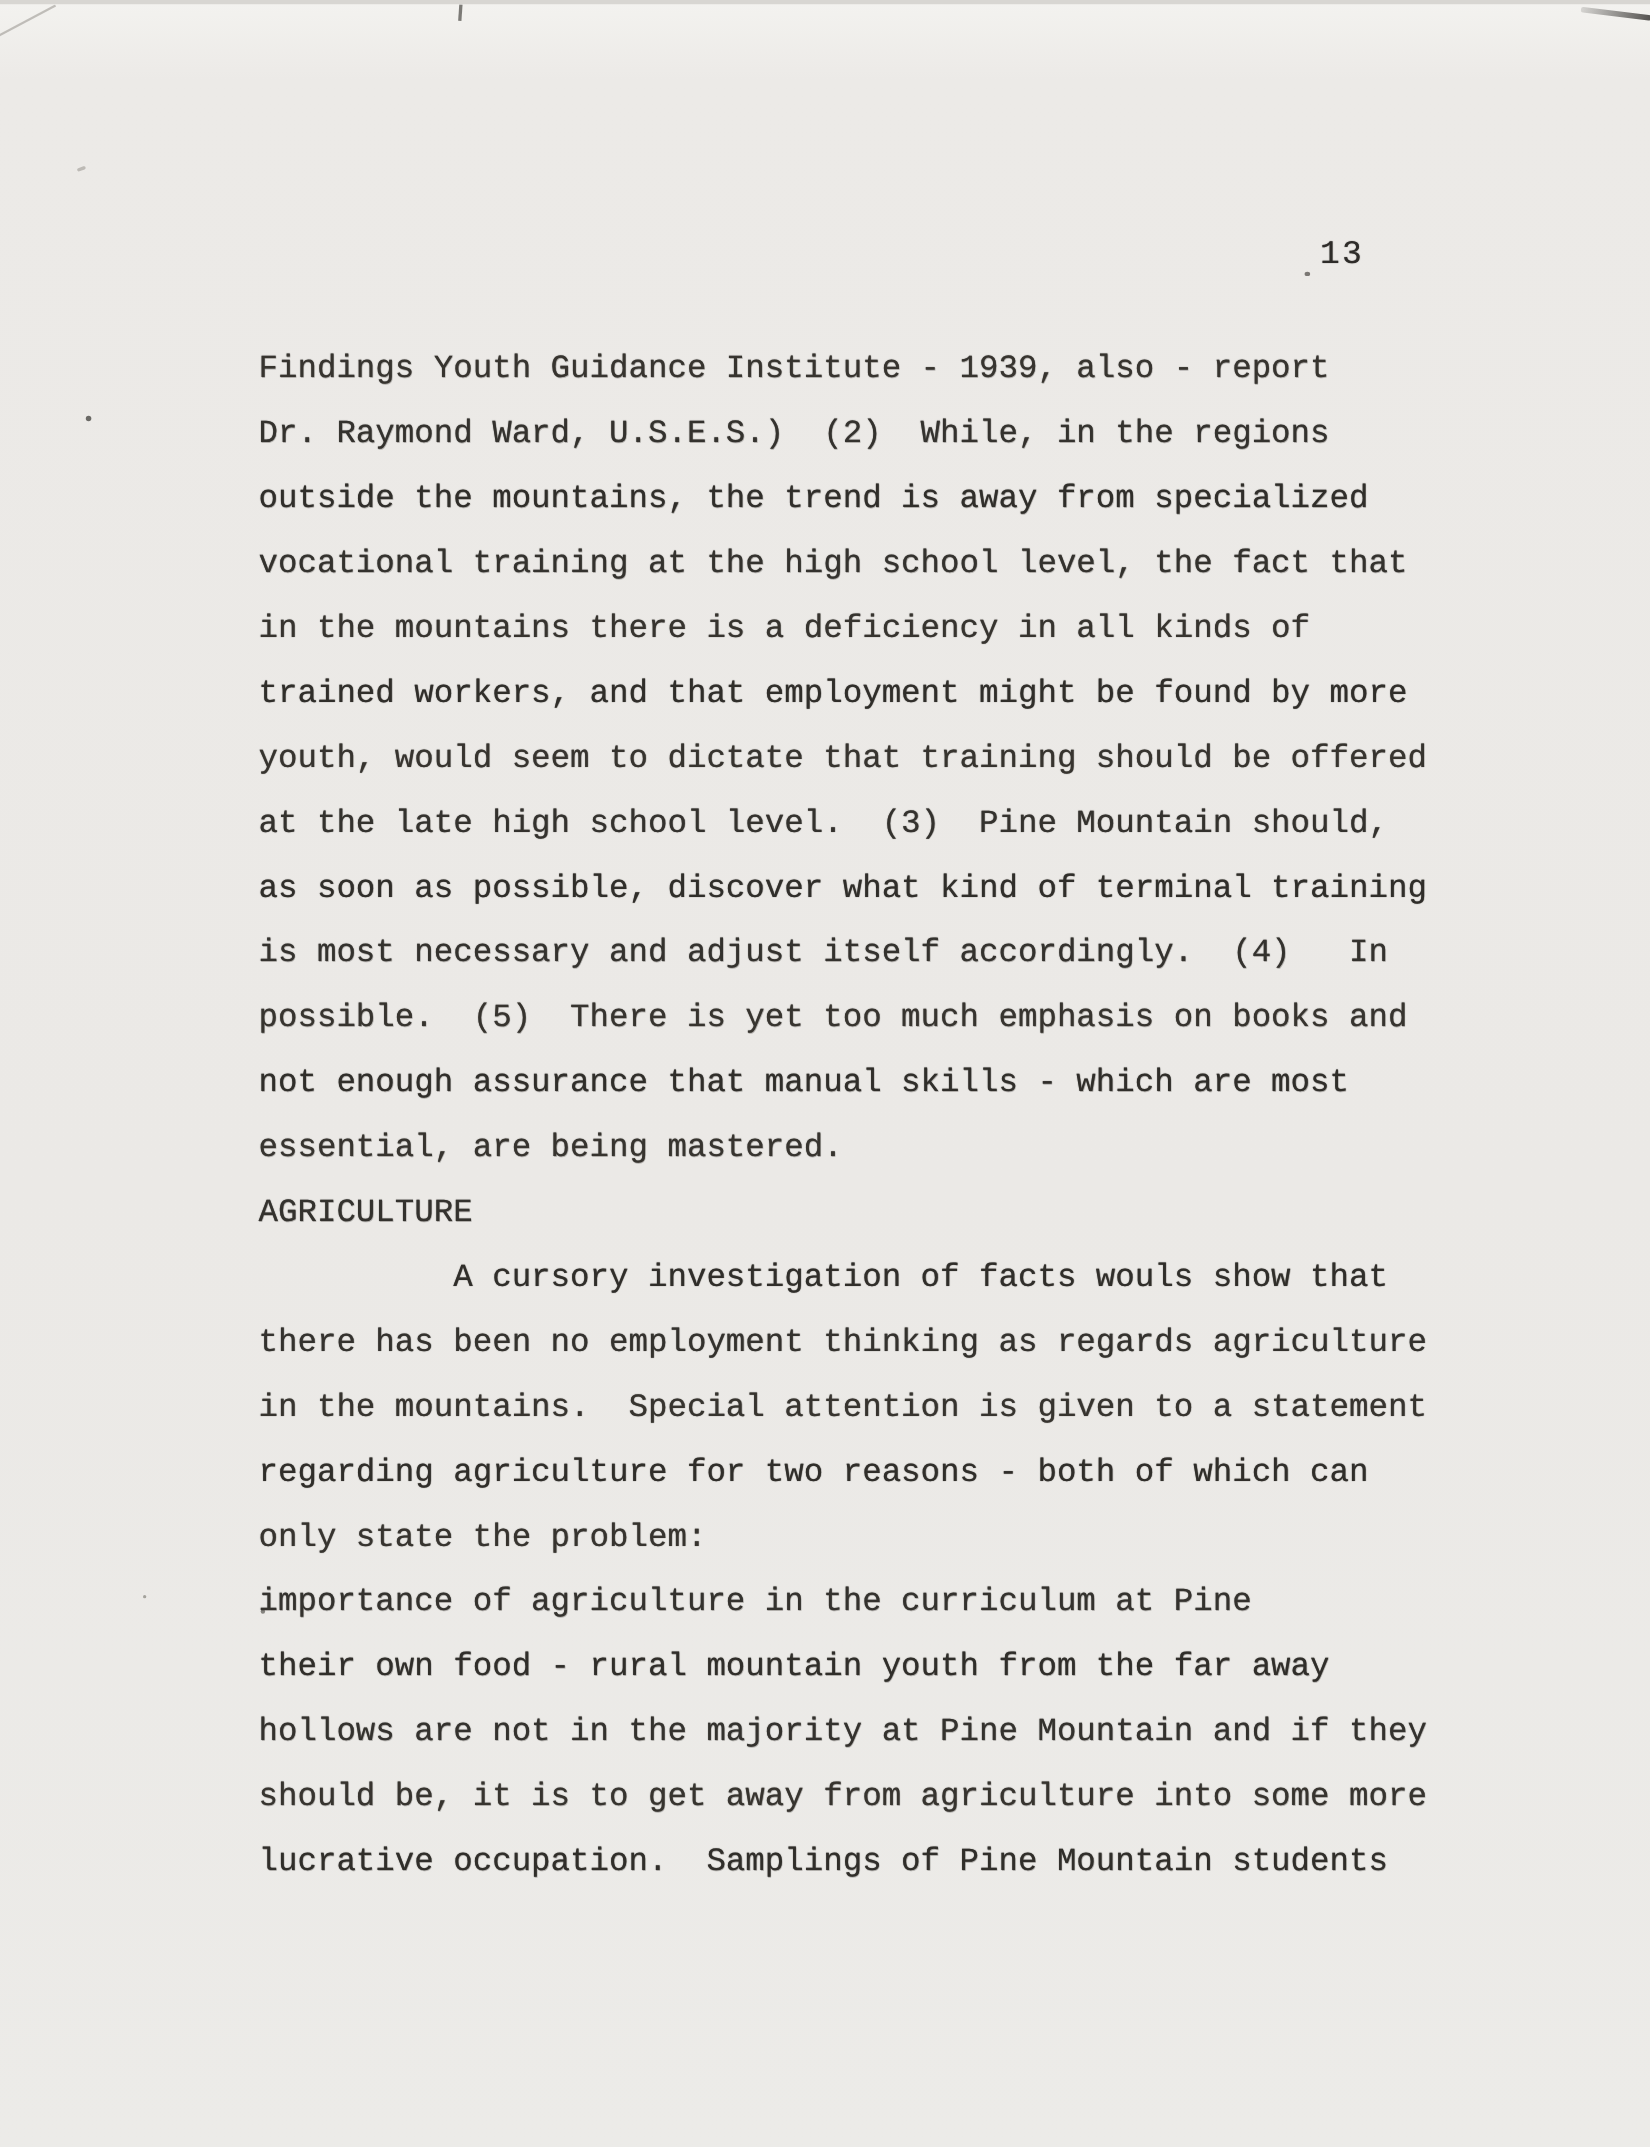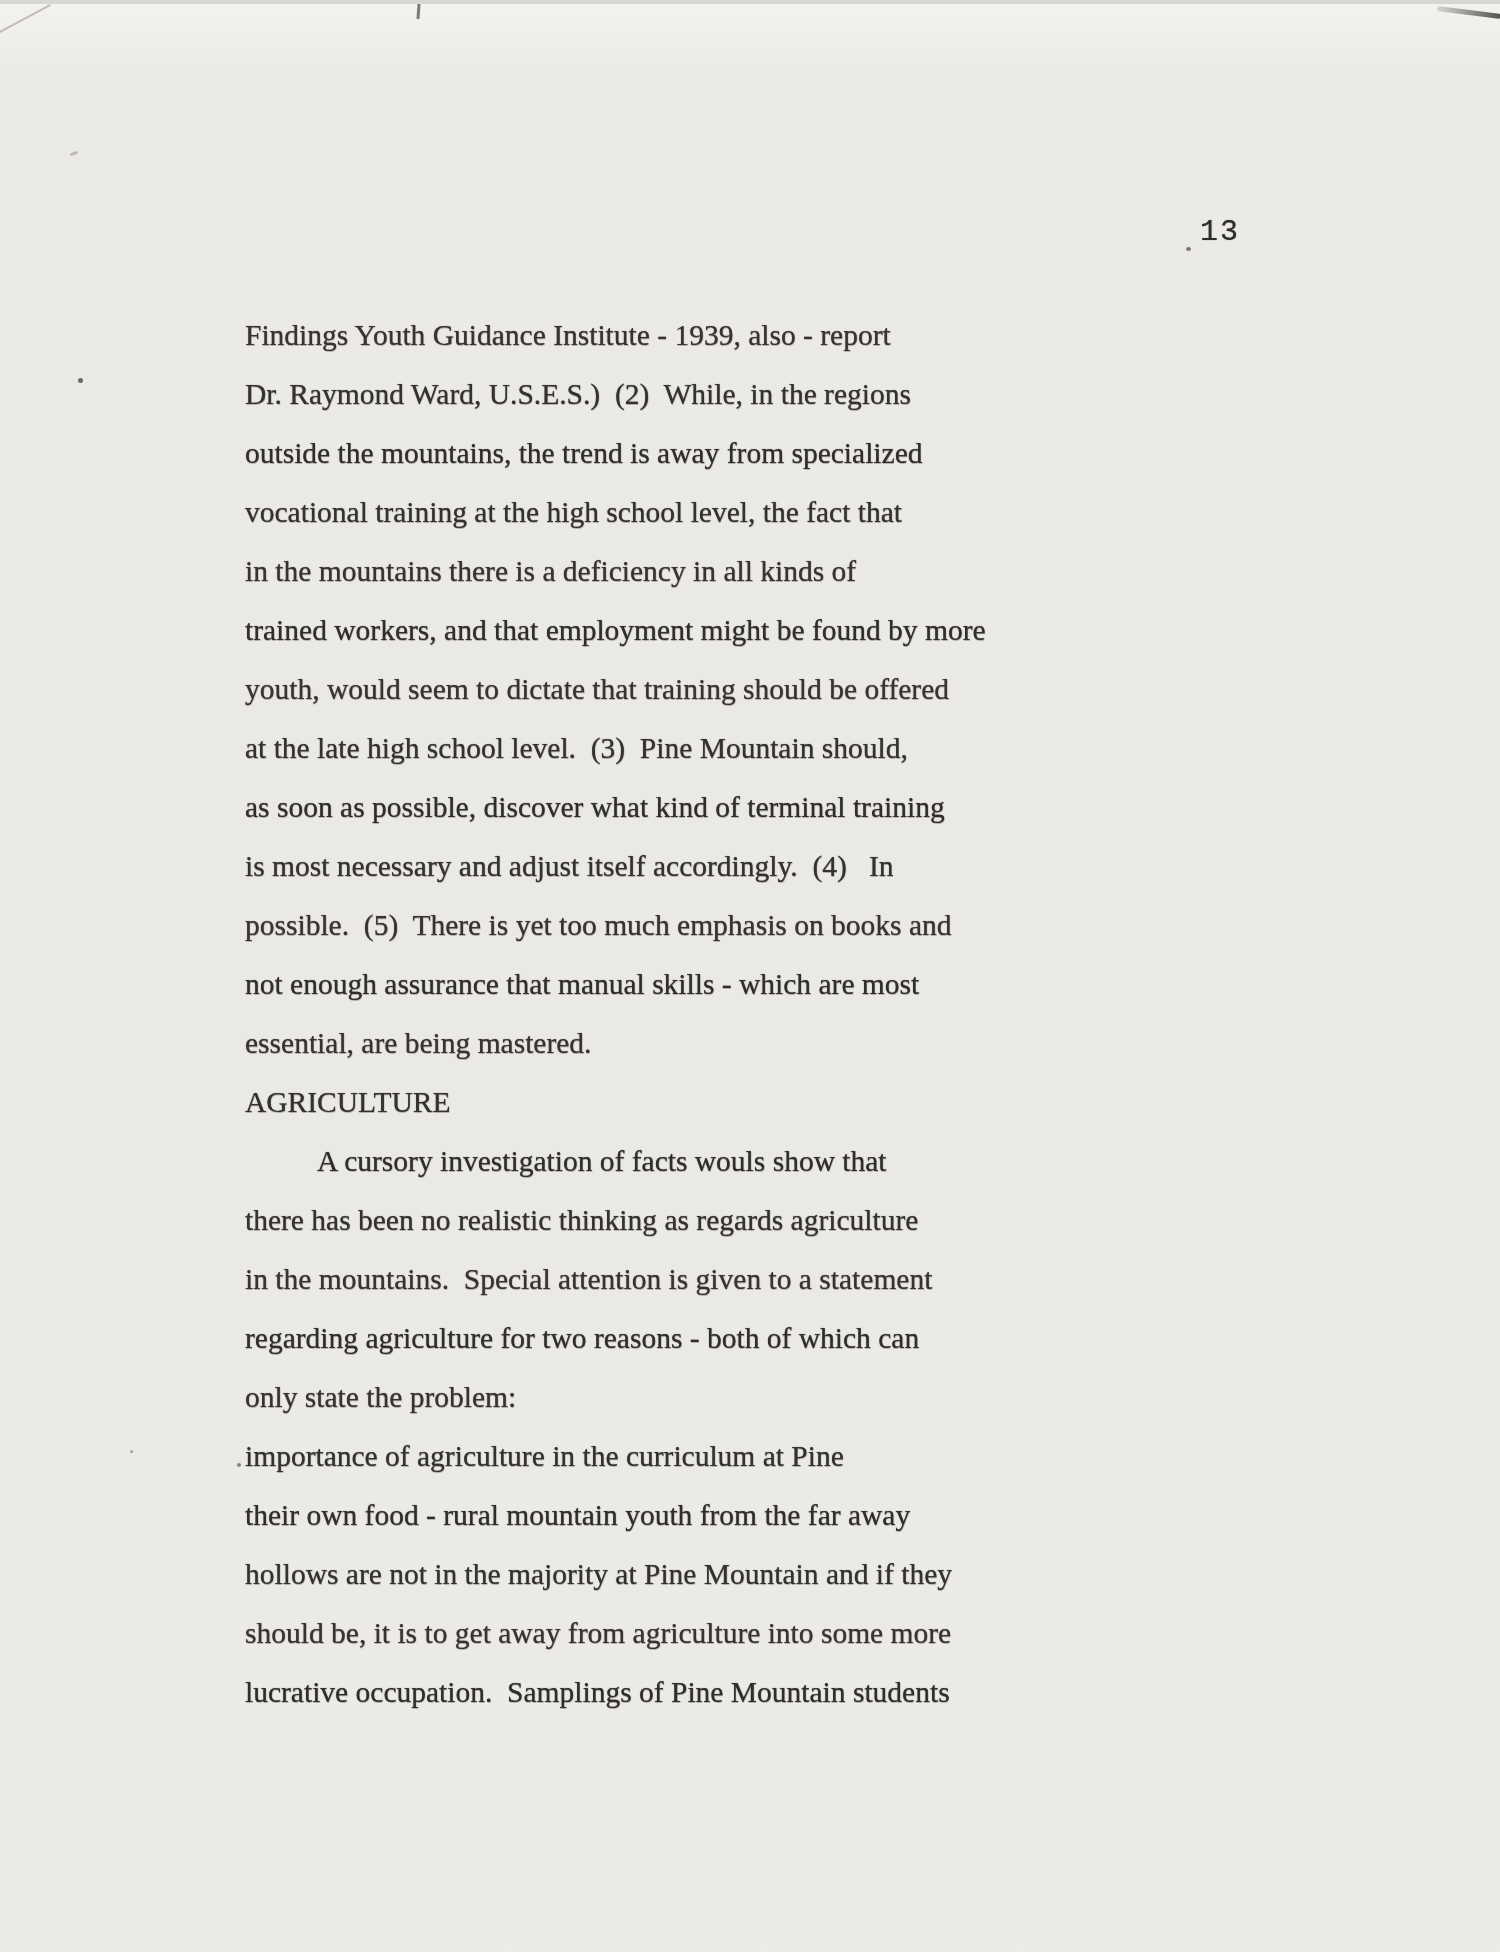--- a/index.html
+++ b/index.html
@@ -27,23 +27,22 @@
     top: 199px;
     font-size: 30px;
     line-height: 59px;
     letter-spacing: 2px;
     color: #2e2c29;
     text-shadow: 0 0 1px rgba(46,44,41,0.75);
     white-space: pre;
   }
   .text-block {
     position: absolute;
-    left: 245px;
+    left: 235px;
     top: 302px;
-    font-family: Liberation Serif, serif;
   }
   .typed-line {
     white-space: pre;
     font-size: 29.5px;
     line-height: 59px;
     height: 59px;
     letter-spacing: 0px;
     color: #34322e;
     text-shadow: 0 0 1px rgba(50,48,44,0.72), 0.5px 0.5px 0.5px rgba(50,48,44,0.25);
   }
@@ -102,21 +101,21 @@
     <div class="typed-line">trained workers, and that employment might be found by more</div>
     <div class="typed-line">youth, would seem to dictate that training should be offered</div>
     <div class="typed-line">at the late high school level.  (3)  Pine Mountain should,</div>
     <div class="typed-line">as soon as possible, discover what kind of terminal training</div>
     <div class="typed-line">is most necessary and adjust itself accordingly.  (4)   In</div>
     <div class="typed-line">possible.  (5)  There is yet too much emphasis on books and</div>
     <div class="typed-line">not enough assurance that manual skills - which are most</div>
     <div class="typed-line">essential, are being mastered.</div>
     <div class="typed-line">AGRICULTURE</div>
     <div class="typed-line">          A cursory investigation of facts wouls show that</div>
-    <div class="typed-line">there has been no realistic thinking as regards agriculture</div>
+    <div class="typed-line">there has been no employment thinking as regards agriculture</div>
     <div class="typed-line">in the mountains.  Special attention is given to a statement</div>
     <div class="typed-line">regarding agriculture for two reasons - both of which can</div>
     <div class="typed-line">only state the problem:</div>
     <div class="typed-line">importance of agriculture in the curriculum at Pine</div>
     <div class="typed-line">their own food - rural mountain youth from the far away</div>
     <div class="typed-line">hollows are not in the majority at Pine Mountain and if they</div>
     <div class="typed-line">should be, it is to get away from agriculture into some more</div>
     <div class="typed-line">lucrative occupation.  Samplings of Pine Mountain students</div>
   </div>
 

